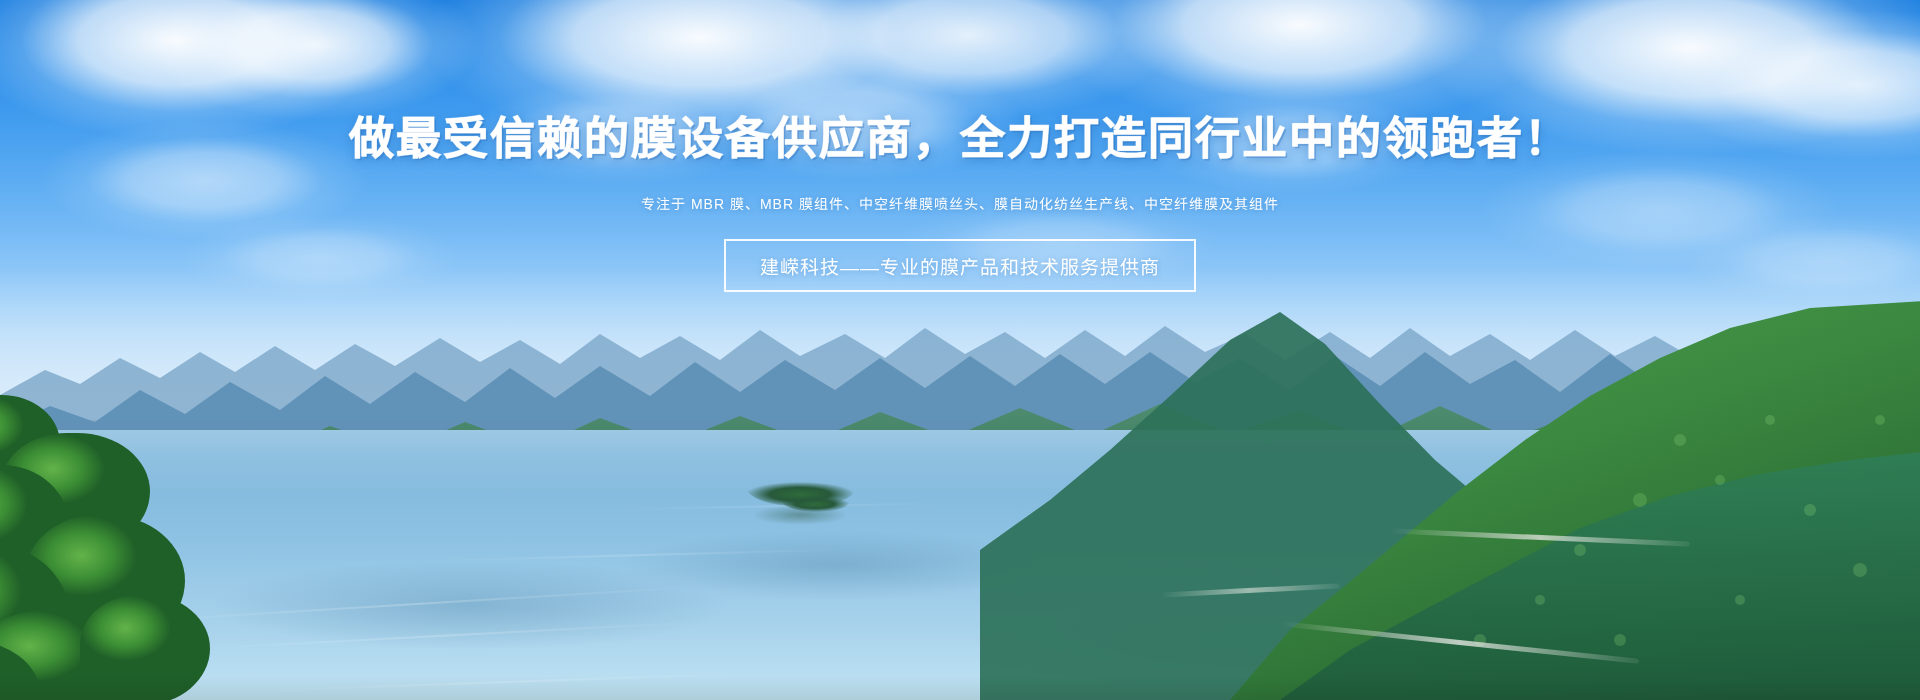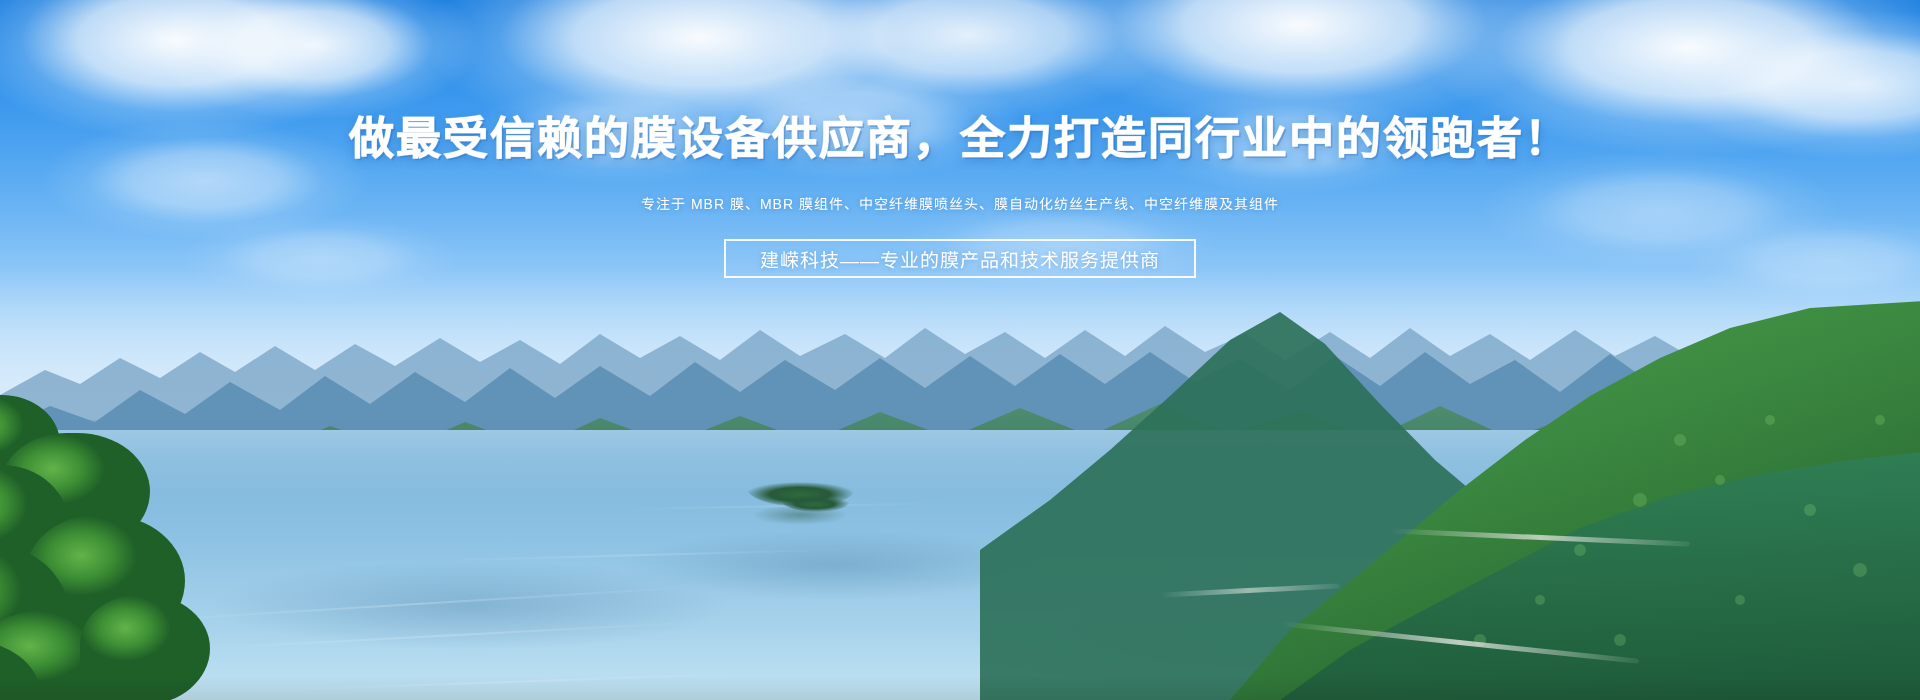--- a/index.html
+++ b/index.html
@@ -199,21 +199,21 @@
     letter-spacing: 1px;
     color: #ffffff;
     white-space: nowrap;
     text-shadow: 0 1px 5px rgba(30,95,165,.35);
     pointer-events: auto;
   }
 
   .tagline-box {
     margin-top: 26px;
     border: 2px solid rgba(255,255,255,0.92);
-    padding: 4px 34px;
+    padding: 11px 34px;
     font-size: 19px;
     letter-spacing: 1px;
     color: #ffffff;
     white-space: nowrap;
     text-shadow: 0 1px 5px rgba(30,95,165,.30);
     background: rgba(255,255,255,0.03);
     pointer-events: auto;
   }
 </style>
 </head>

